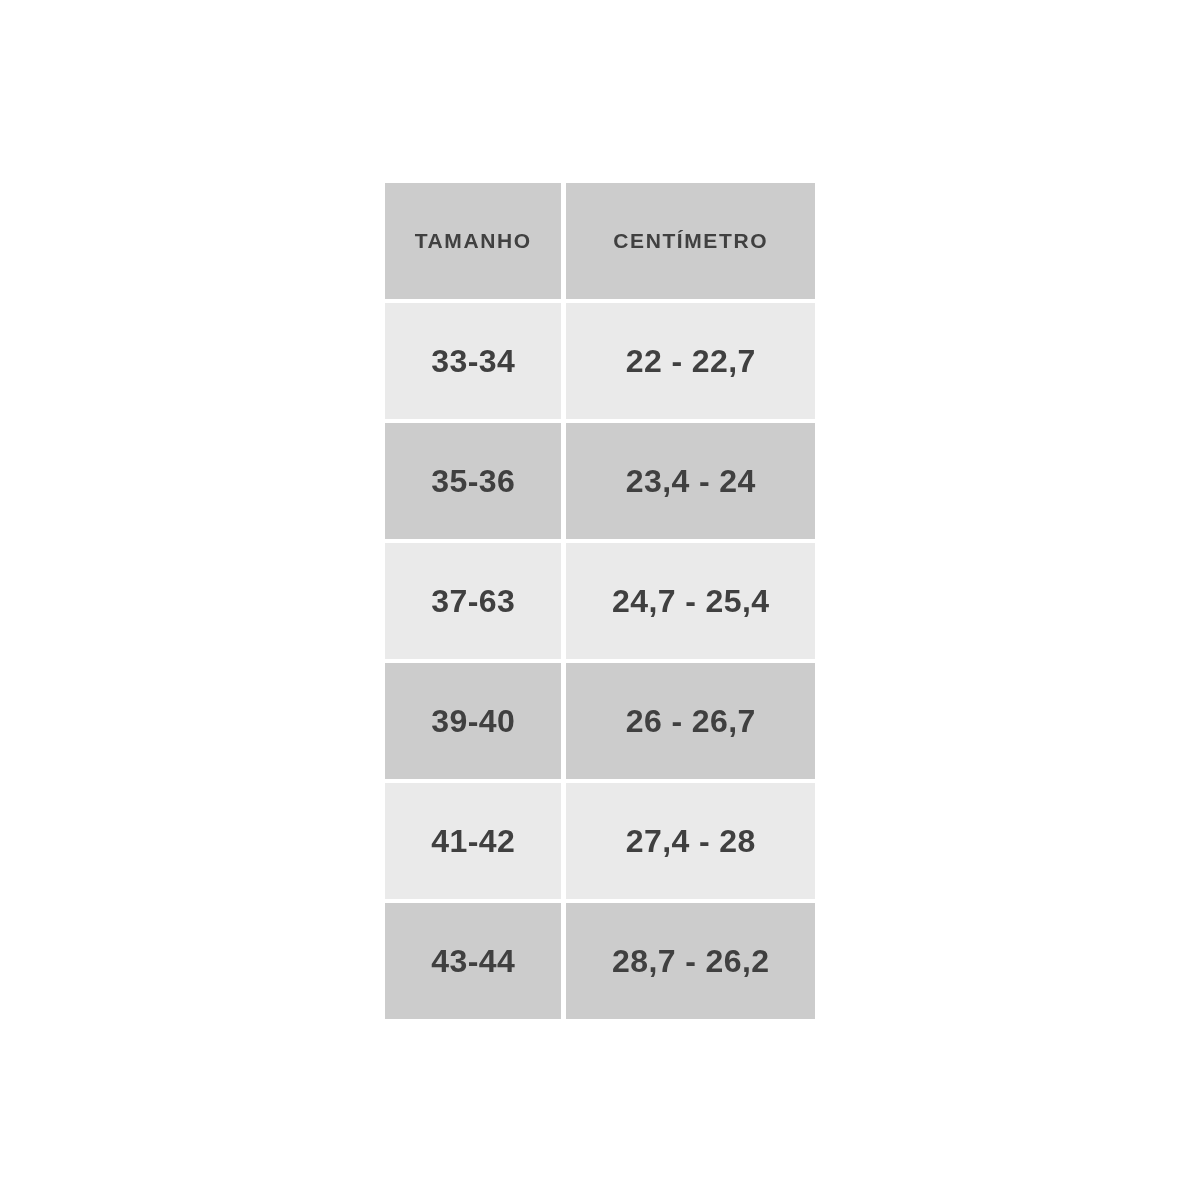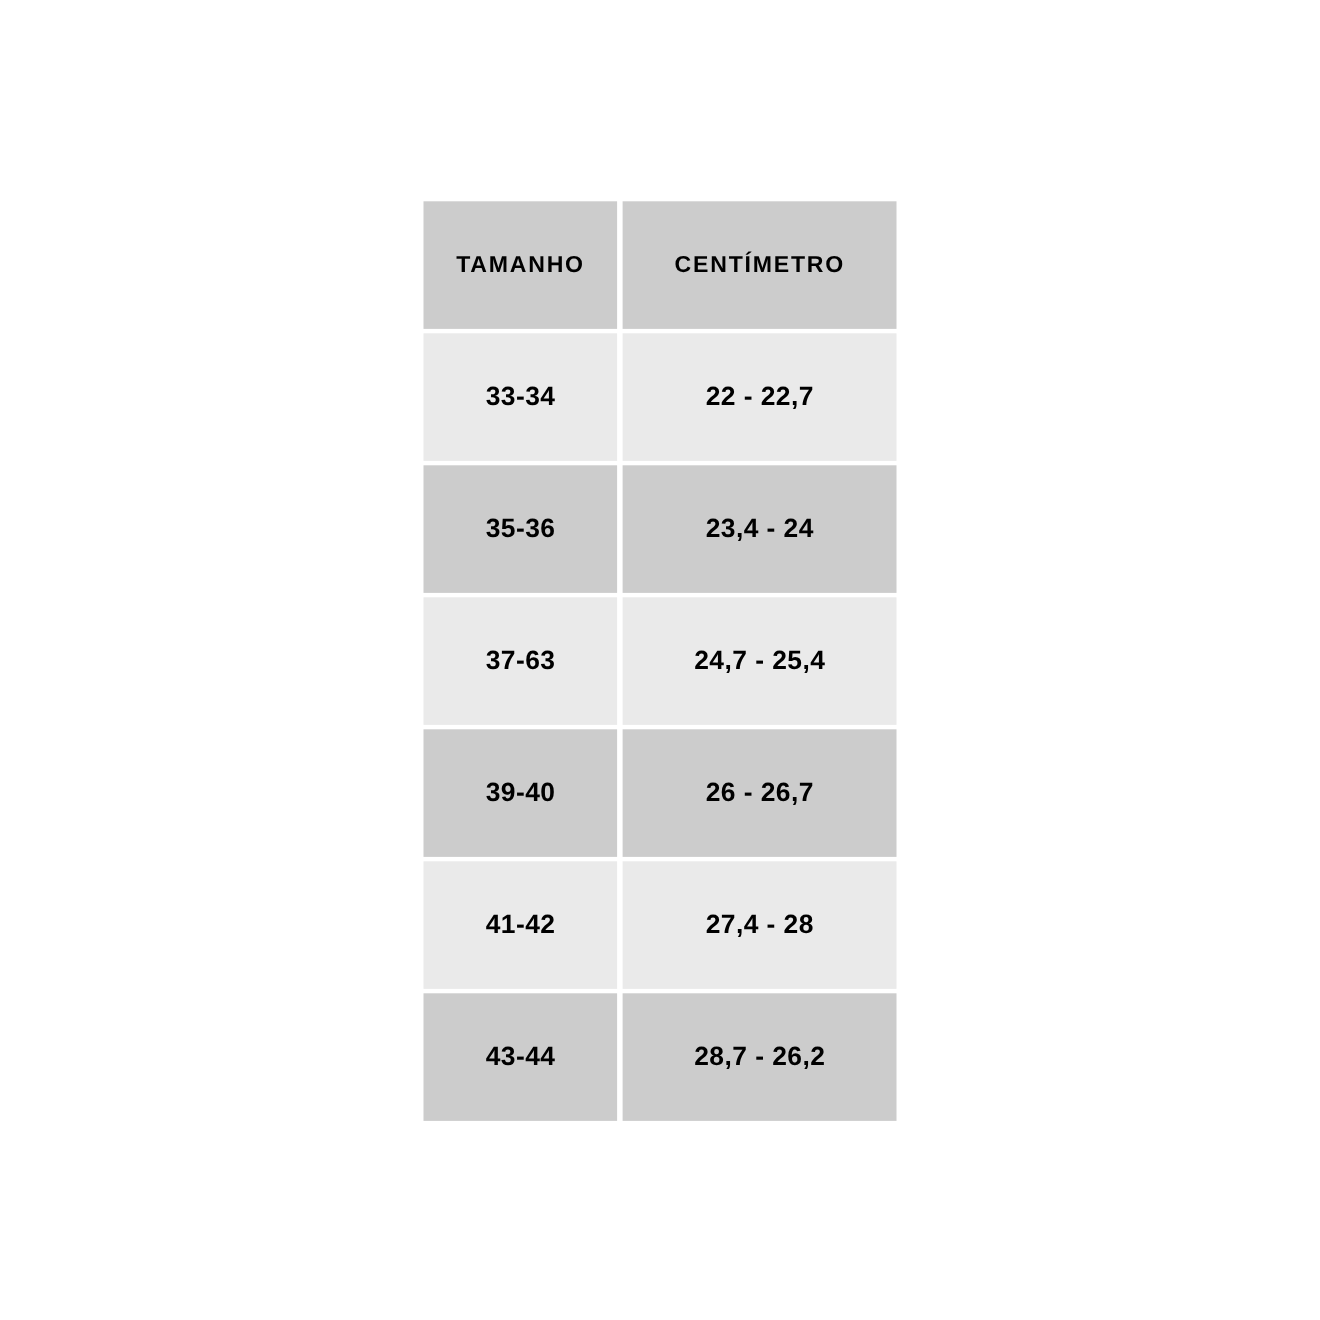--- a/index.html
+++ b/index.html
@@ -38,41 +38,41 @@
     display: flex;
     gap: 5px;
     height: 116px;
   }
 
   .cell {
     display: flex;
     align-items: center;
     justify-content: center;
     box-sizing: border-box;
-    color: #000000;
+    color: #404040;
     text-align: center;
   }
 
   .cell.col-size   { width: 193px; }
   .cell.col-metric { width: 272px; }
 
   
   .shade-dark  .cell { background: #cccccc; }
   .shade-light .cell { background: #eaeaea; }
 
   
   .header-row .cell {
     font-size: 21px;
     font-weight: 700;
     letter-spacing: 1.6px;
   }
 
   
   .data-row .cell {
-    font-size: 24px;
+    font-size: 32px;
     font-weight: 700;
     letter-spacing: 0.4px;
   }
 </style>
 </head>
 <body>
 
 <div id="page">
 
   <div class="size-table">

